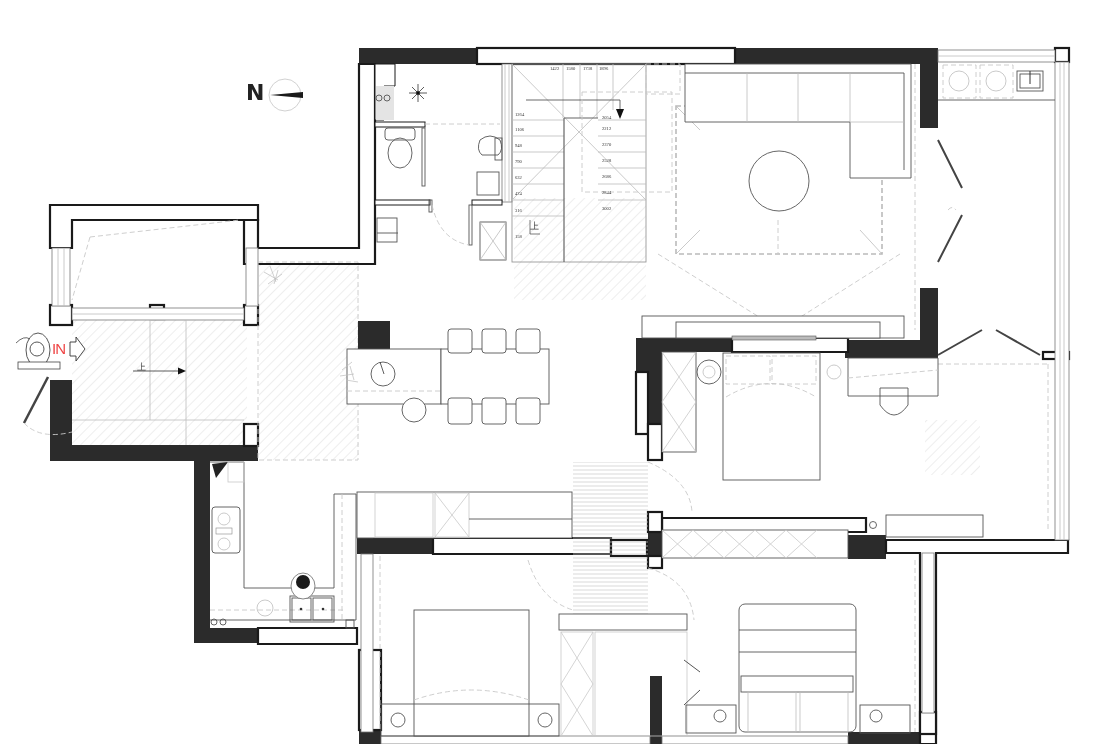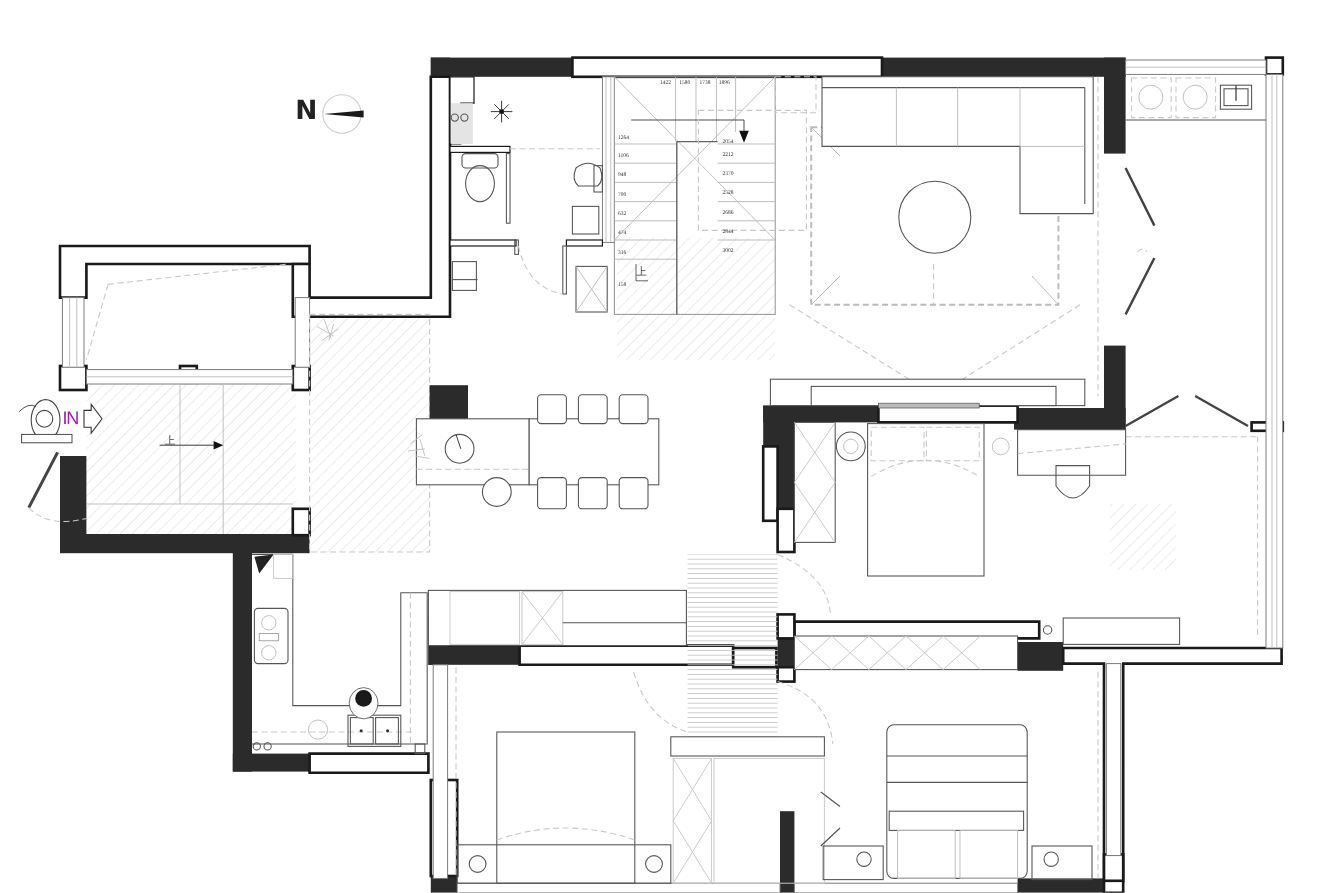--- a/index.html
+++ b/index.html
@@ -11,21 +11,21 @@
   .thinw { fill: #fff; stroke: #555; stroke-width: 0.9; }
   .light { fill: none; stroke: #bdbdbd; stroke-width: 0.8; }
   .dash { fill: none; stroke: #c8c8c8; stroke-width: 0.9; stroke-dasharray: 5 3; }
   .dashd { fill: none; stroke: #bbb; stroke-width: 1.6; stroke-dasharray: 5 3; }
   .hatch { fill: url(#hatch); stroke: none; }
   .stairs { fill: url(#hlines); }
   .cab { fill: none; stroke: #c9c9c9; stroke-width: 0.8; }
   .win { fill: #fff; stroke: #777; stroke-width: 0.8; }
   .lbl { font-family: "Liberation Serif", serif; font-size: 4.6px; fill: #333; }
   .north-label { position: absolute; left: 246px; top: 80px; font: bold 22px "DejaVu Sans", sans-serif; color: #222; }
-  .in-label { position: absolute; left: 52px; top: 340px; font: 15px "Liberation Sans", sans-serif; color: #a21caf; letter-spacing: -1px; }
+  .in-label { position: absolute; left: 52px; top: 340px; font: 15px "Liberation Sans", sans-serif; color: #ef4444; letter-spacing: -1px; }
   .up-label { position: absolute; font: 9px "Liberation Serif", serif; color: #444; }
 </style>
 </head>
 <body>
 
 <svg id="plan" viewBox="0 0 1100 744" xmlns="http://www.w3.org/2000/svg">
   <defs>
     <pattern id="hatch" width="7" height="7" patternUnits="userSpaceOnUse" patternTransform="rotate(45)">
       <line x1="0" y1="0" x2="0" y2="7" stroke="#d6d6d6" stroke-width="0.8"></line>
     </pattern>

